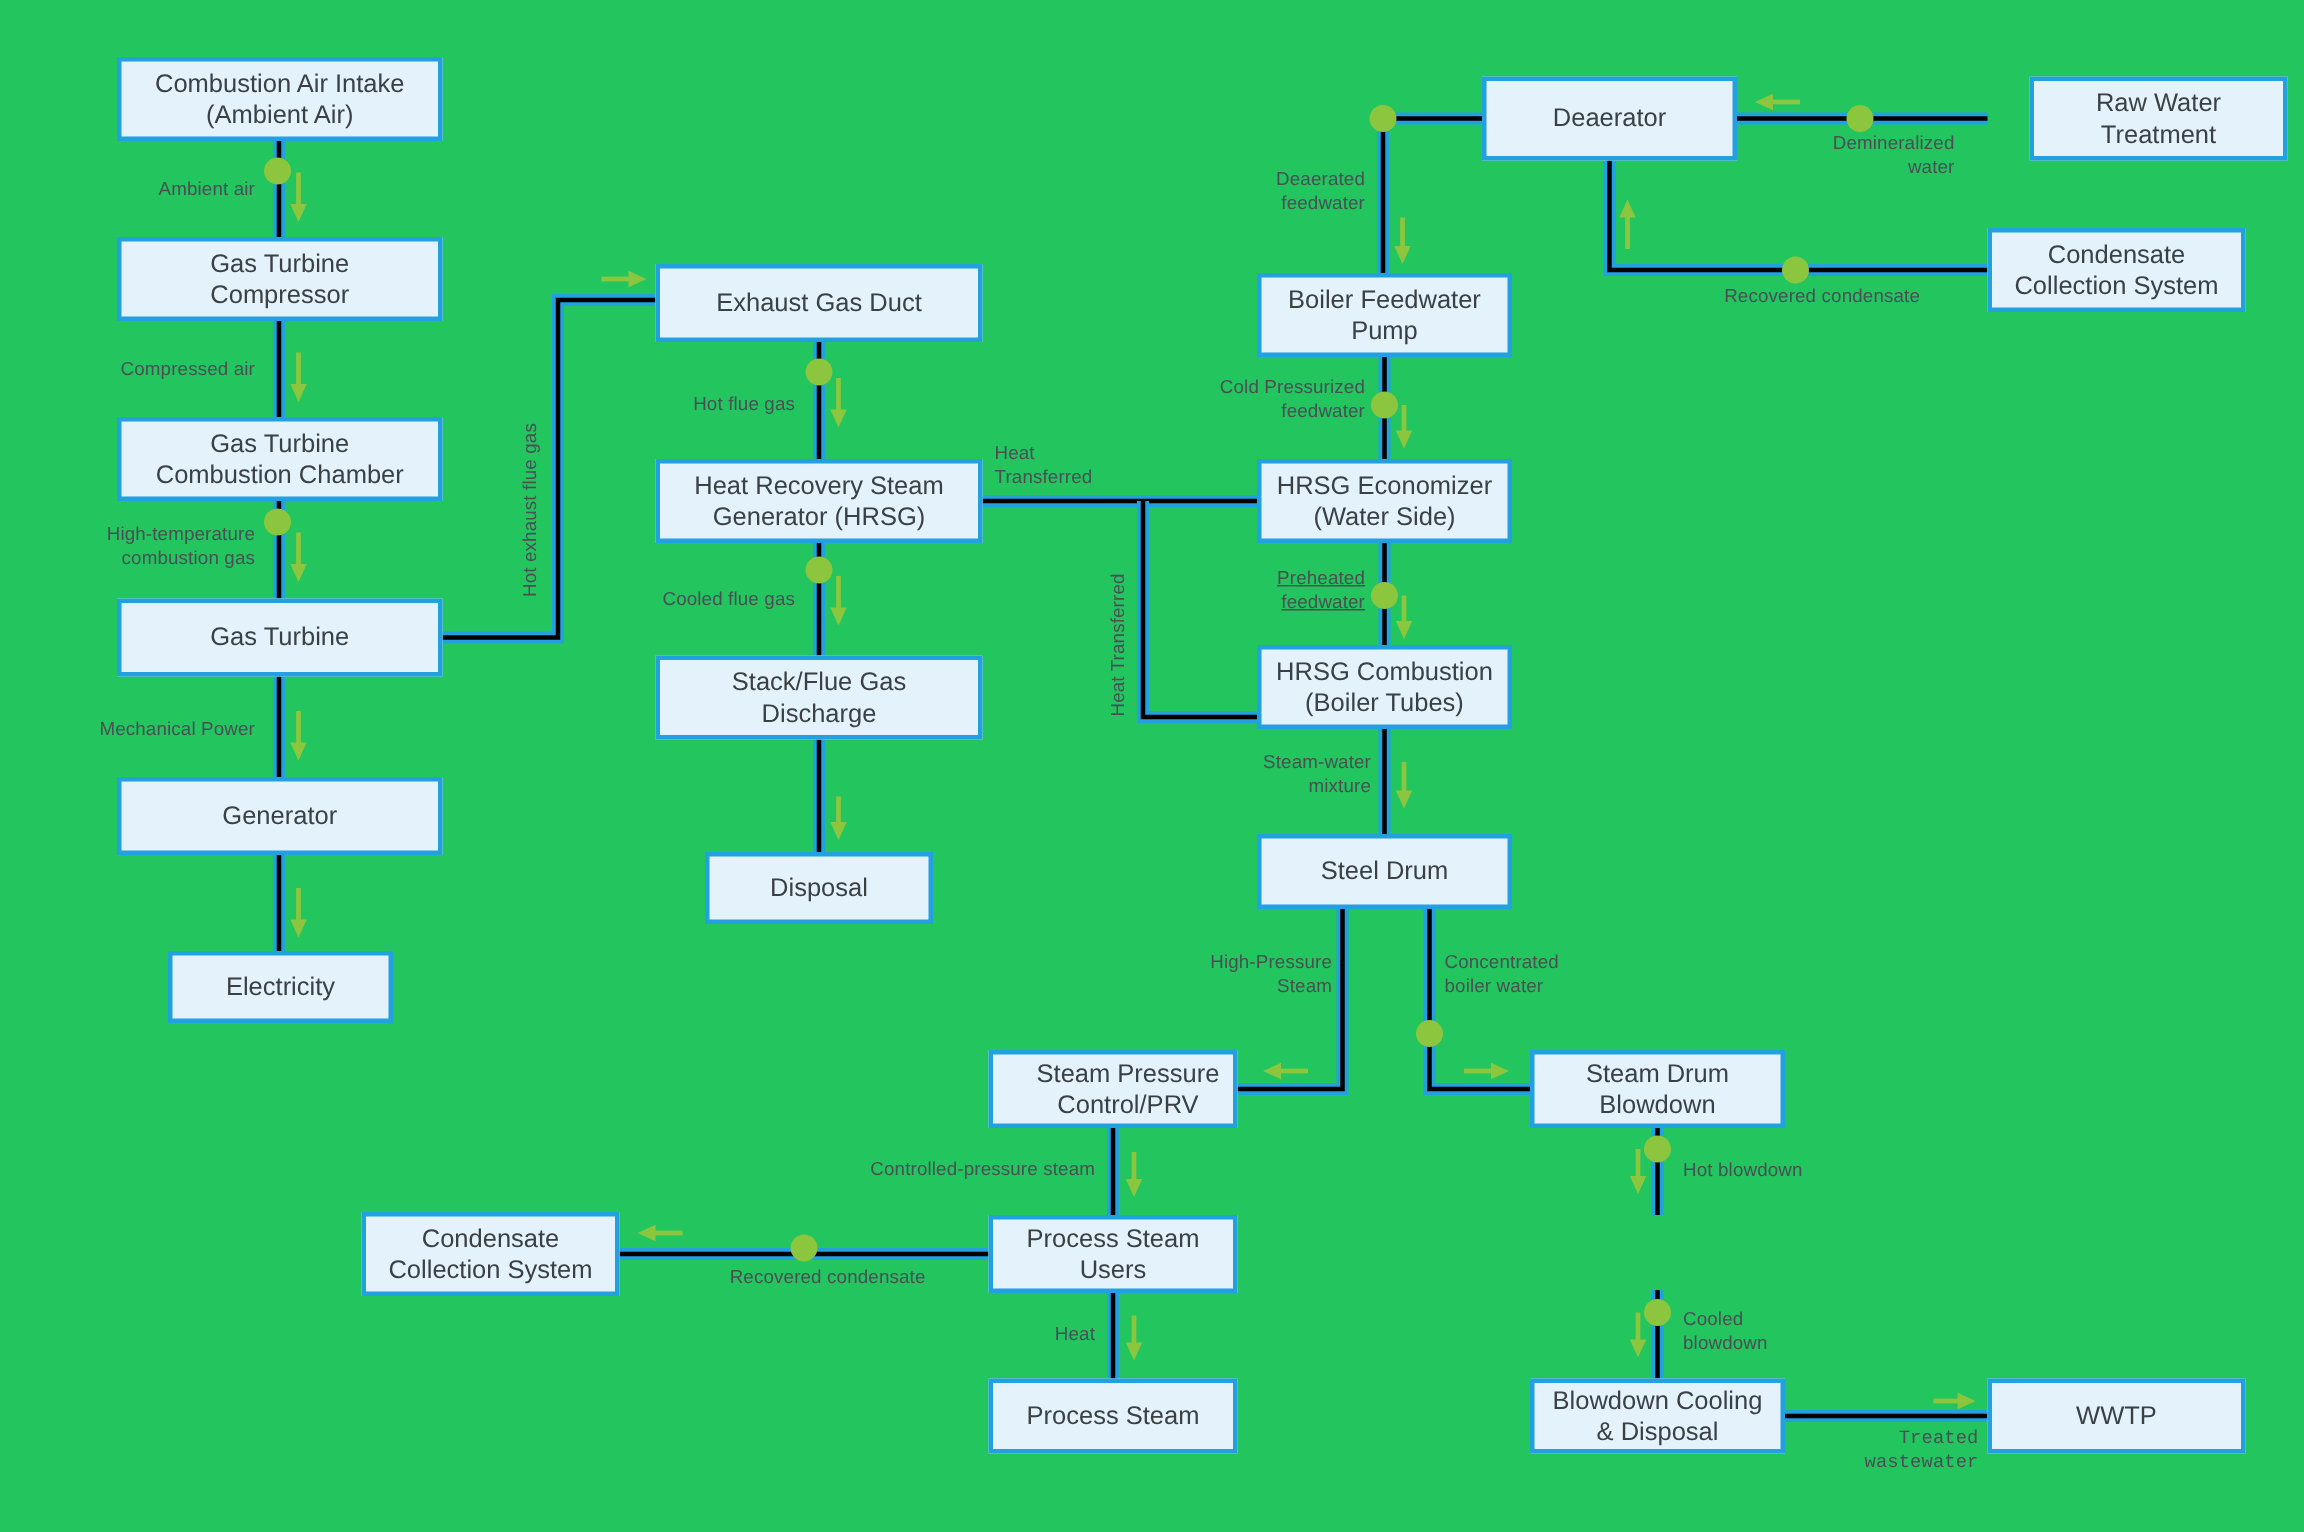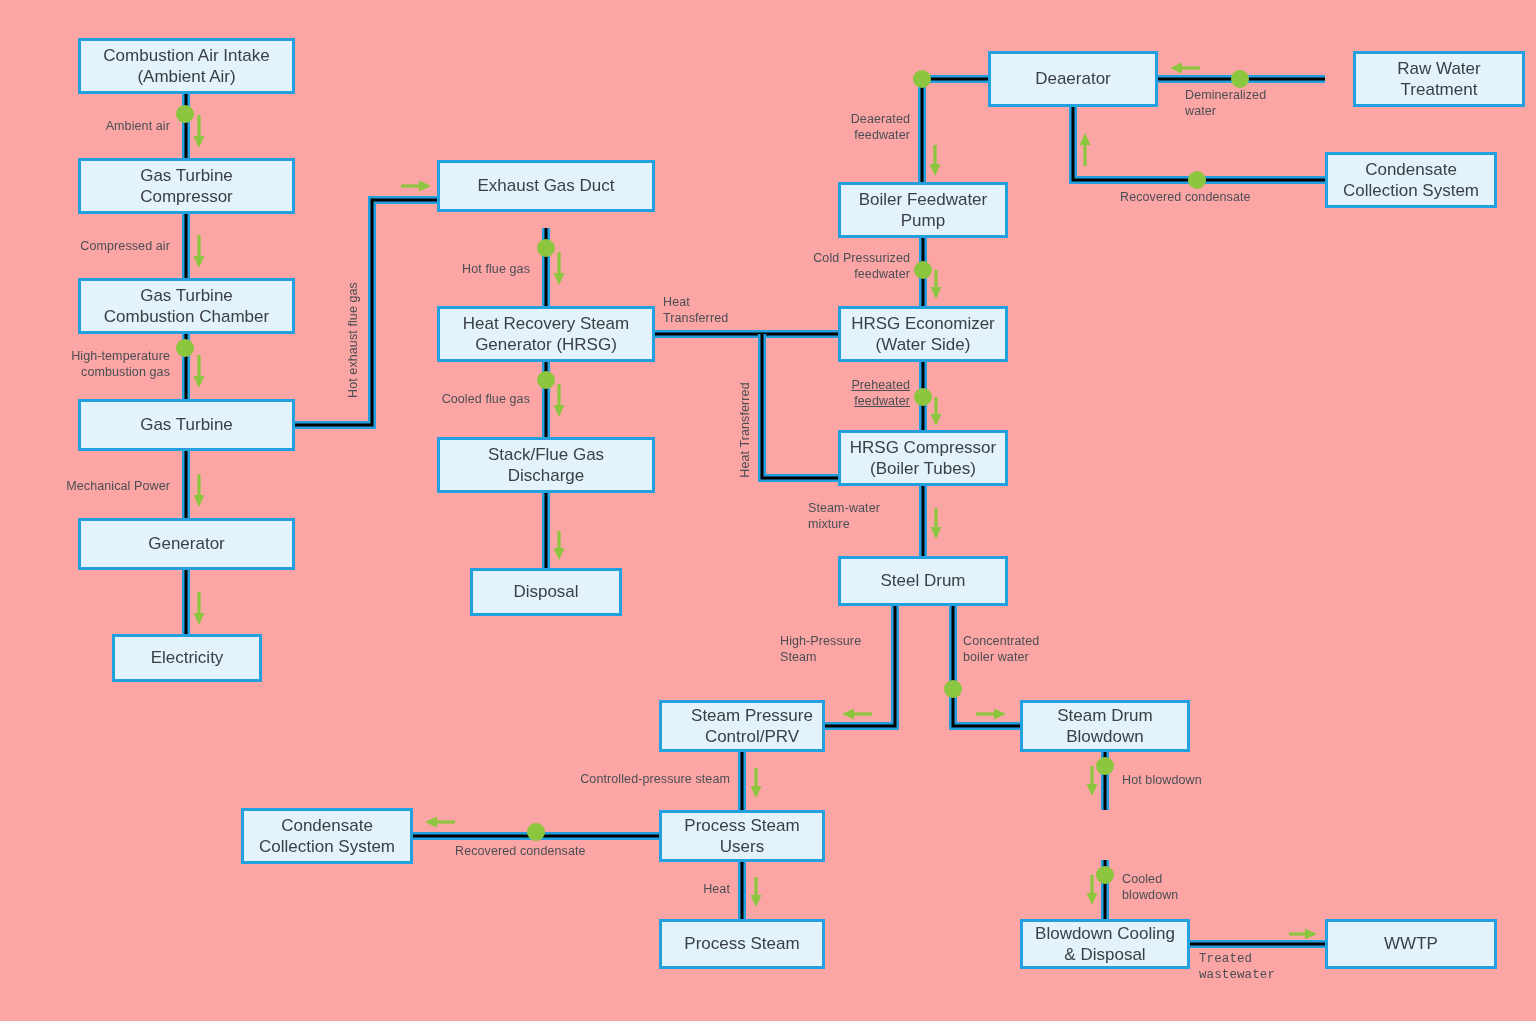--- a/index.html
+++ b/index.html
@@ -1,26 +1,26 @@
 <!DOCTYPE html>
 <html><head>
 <meta charset="utf-8">
 <style>
   html,body{margin:0;padding:0;background:#000;}
-  #stage{position:relative;width:1536px;height:1021px;background:#fca5a5;overflow:hidden;
+  #stage{position:relative;width:1536px;height:1021px;background:#22c55e;overflow:hidden;
          font-family:"Liberation Sans","DejaVu Sans",sans-serif;}
   svg#wires{position:absolute;left:0;top:0;width:1536px;height:1021px;}
   .node{position:absolute;box-sizing:border-box;background:#e3f2fb;border:3px solid #22a0e0;
         display:flex;align-items:center;justify-content:center;text-align:center;
         color:#3b4045;font-size:17px;line-height:1.25;padding:2px 6px;}
   .node span{display:block;white-space:pre-line;}
   .elabel{position:absolute;color:#4a4f55;font-size:12.5px;line-height:1.3;
           white-space:pre-line;letter-spacing:.1px;}
   .elabel.r{text-align:right;}
-  .elabel.c{text-align:left;}
+  .elabel.c{text-align:right;}
   .elabel.vert{transform-origin:left top;}
 </style>
 </head>
 <body>
 
 <div id="stage">
 
   <svg id="wires" viewBox="0 0 1536 1021" xmlns="http://www.w3.org/2000/svg">
     <defs>
       <style>
@@ -241,21 +241,21 @@
   <div class="node" style="left:78px;top:399px;width:217px;height:52px;">
       <span>Gas Turbine</span>
     </div>
   <div class="node" style="left:78px;top:518px;width:217px;height:52px;">
       <span>Generator</span>
     </div>
   <div class="node" style="left:112px;top:634px;width:150px;height:48px;">
       <span>Electricity</span>
     </div>
 
-  <div class="node" style="left:437px;top:160px;width:218px;height:52px;">
+  <div class="node" style="left:437px;top:176px;width:218px;height:52px;">
       <span>Exhaust Gas Duct</span>
     </div>
   <div class="node" style="left:437px;top:306px;width:218px;height:56px;">
       <span>Heat Recovery Steam
 Generator (HRSG)</span>
     </div>
   <div class="node" style="left:437px;top:437px;width:218px;height:56px;">
       <span>Stack/Flue Gas
 Discharge</span>
     </div>
@@ -276,21 +276,21 @@
     </div>
   <div class="node" style="left:838px;top:182px;width:170px;height:56px;">
       <span>Boiler Feedwater
 Pump</span>
     </div>
   <div class="node" style="left:838px;top:306px;width:170px;height:56px;">
       <span>HRSG Economizer
 (Water Side)</span>
     </div>
   <div class="node" style="left:838px;top:430px;width:170px;height:56px;">
-      <span>HRSG Compressor
+      <span>HRSG Combustion
 (Boiler Tubes)</span>
     </div>
   <div class="node" style="left:838px;top:556px;width:170px;height:50px;">
       <span>Steel Drum</span>
     </div>
 
   <div class="node" style="left:659px;top:700px;width:166px;height:52px;padding-left:26px;">
       <span>Steam Pressure
 Control/PRV</span>
     </div>

